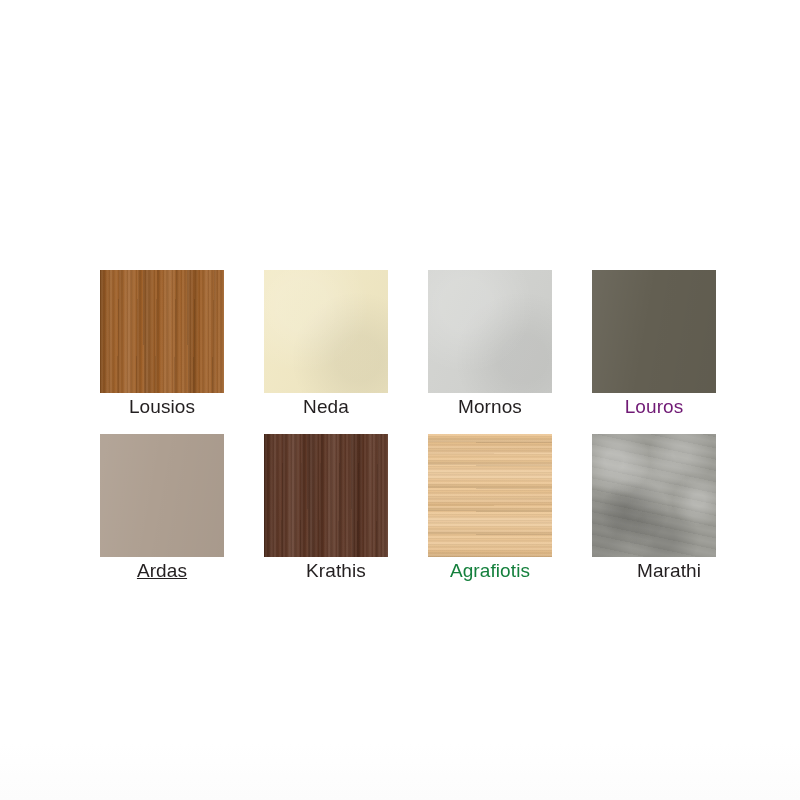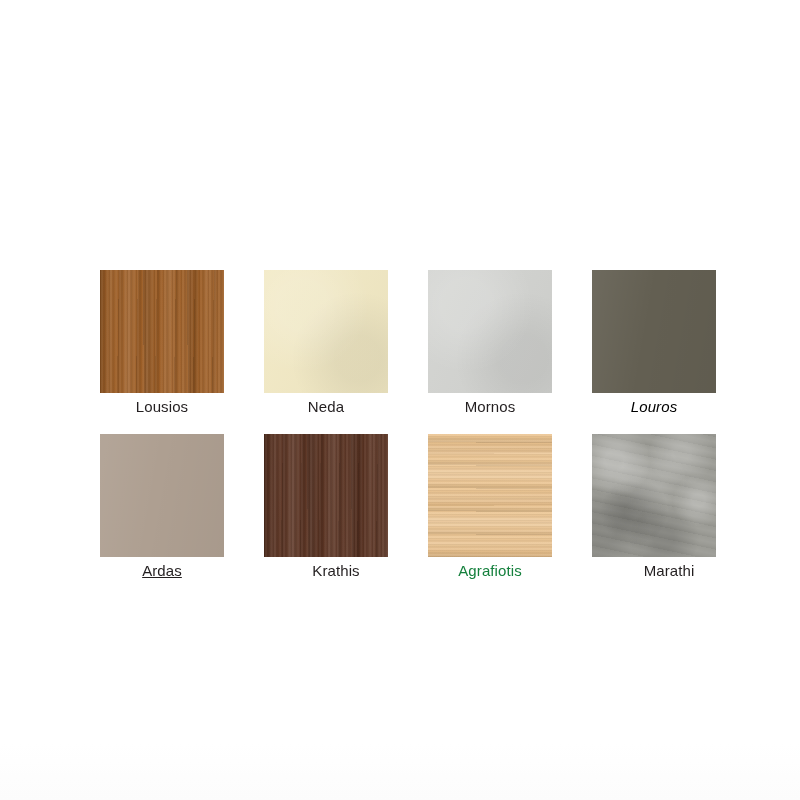--- a/index.html
+++ b/index.html
@@ -51,21 +51,21 @@
     background-color: #cccccc;
   }
 
   .swatch-chip .grain {
     position: absolute;
     inset: 0;
   }
 
   .swatch-label {
     margin-top: 5px;
-    font-size: 15px;
+    font-size: 19px;
     line-height: 18px;
     color: #231f20;
     text-align: center;
     letter-spacing: 0.1px;
     white-space: nowrap;
   }
 
   
 
   
@@ -160,21 +160,21 @@
       <div class="swatch-cell">
         <div class="swatch-chip" style="background-color: rgb(210, 211, 208);">
           <div class="grain tex-paint"></div>
         </div>
         <div class="swatch-label" style="color: rgb(35, 31, 32);">Mornos</div>
       </div>
       <div class="swatch-cell">
         <div class="swatch-chip" style="background-color: rgb(99, 95, 82);">
           <div class="grain tex-matte"></div>
         </div>
-        <div class="swatch-label" style="color: #000000; font-style: italic;">Louros</div>
+        <div class="swatch-label" style="color: #701a75;">Louros</div>
       </div>
       <div class="swatch-cell">
         <div class="swatch-chip" style="background-color: rgb(174, 159, 145);">
           <div class="grain tex-matte"></div>
         </div>
         <div class="swatch-label" style="color: rgb(35, 31, 32); text-decoration: underline;">Ardas</div>
       </div>
       <div class="swatch-cell">
         <div class="swatch-chip" style="background-color: rgb(90, 51, 34);">
           <div class="grain tex-vgrain"></div>

